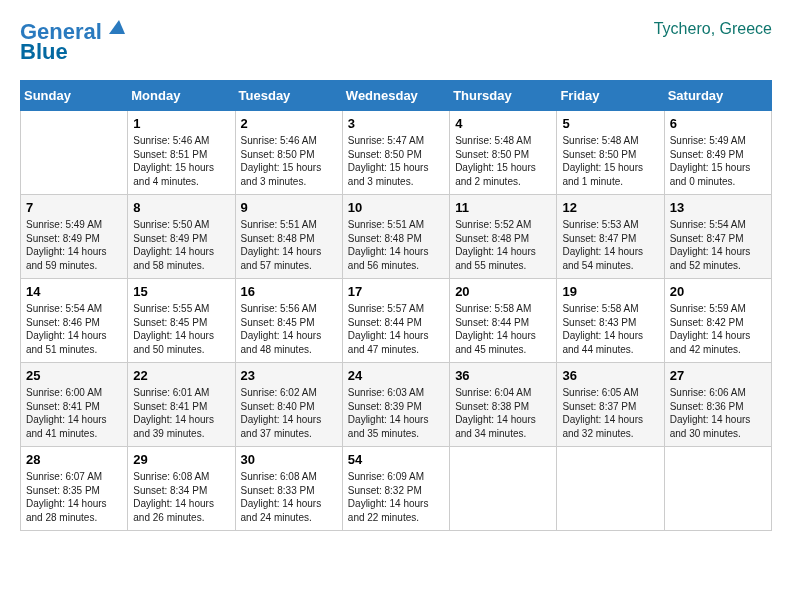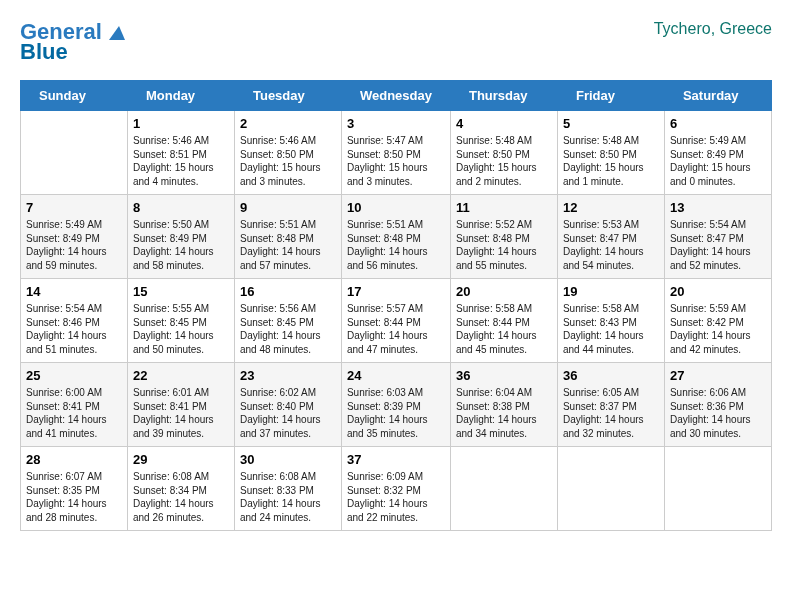--- a/index.html
+++ b/index.html
@@ -46,21 +46,21 @@
       color: #0f766e;
     }
     .calendar {
       width: 100%;
       border-collapse: collapse;
       font-size: 11px;
     }
     .calendar th {
       background: #2a7abf;
       color: #fff;
-      padding: 7px 18px;
+      padding: 7px 3px;
       text-align: left;
       font-size: 13px;
       font-weight: bold;
       border: 1px solid #2a7abf;
     }
     .calendar td {
       border: 1px solid #ccc;
       vertical-align: top;
       padding: 5px 5px 6px 5px;
       width: 107px;
@@ -84,21 +84,21 @@
     .empty-cell {
       background: #fff !important;
     }
   </style>
 </head>
 <body>
 
 <div class="header">
   <div class="logo">
     <div class="logo-wrapper">
-      <div style="display:flex;align-items:flex-end;">
+      <div style="display:flex;align-items:flex-start;">
         <div class="logo-text">
           <span>General</span>
         </div>
         <svg width="22" height="22" viewBox="0 0 22 22" style="margin-left:3px;margin-top:-4px;">
           <polygon points="4,18 14,4 20,18" fill="#2a7abf"></polygon>
         </svg>
       </div>
       <div class="logo-text" style="color:#0369a1;margin-top:-4px;">Blue</div>
     </div>
   </div>
@@ -244,21 +244,21 @@
         </td>
         <td>
           <span class="day-num">29</span>
           <div class="cell-text">Sunrise: 6:08 AM<br>Sunset: 8:34 PM<br>Daylight: 14 hours and 26 minutes.</div>
         </td>
         <td>
           <span class="day-num">30</span>
           <div class="cell-text">Sunrise: 6:08 AM<br>Sunset: 8:33 PM<br>Daylight: 14 hours and 24 minutes.</div>
         </td>
         <td>
-          <span class="day-num">37</span>
+          <span class="day-num">54</span>
           <div class="cell-text">Sunrise: 6:09 AM<br>Sunset: 8:32 PM<br>Daylight: 14 hours and 22 minutes.</div>
         </td>
         <td class="empty-cell"></td>
         <td class="empty-cell"></td>
         <td class="empty-cell"></td>
       </tr>
     </tbody>
 </table>
 
 </body></html>

